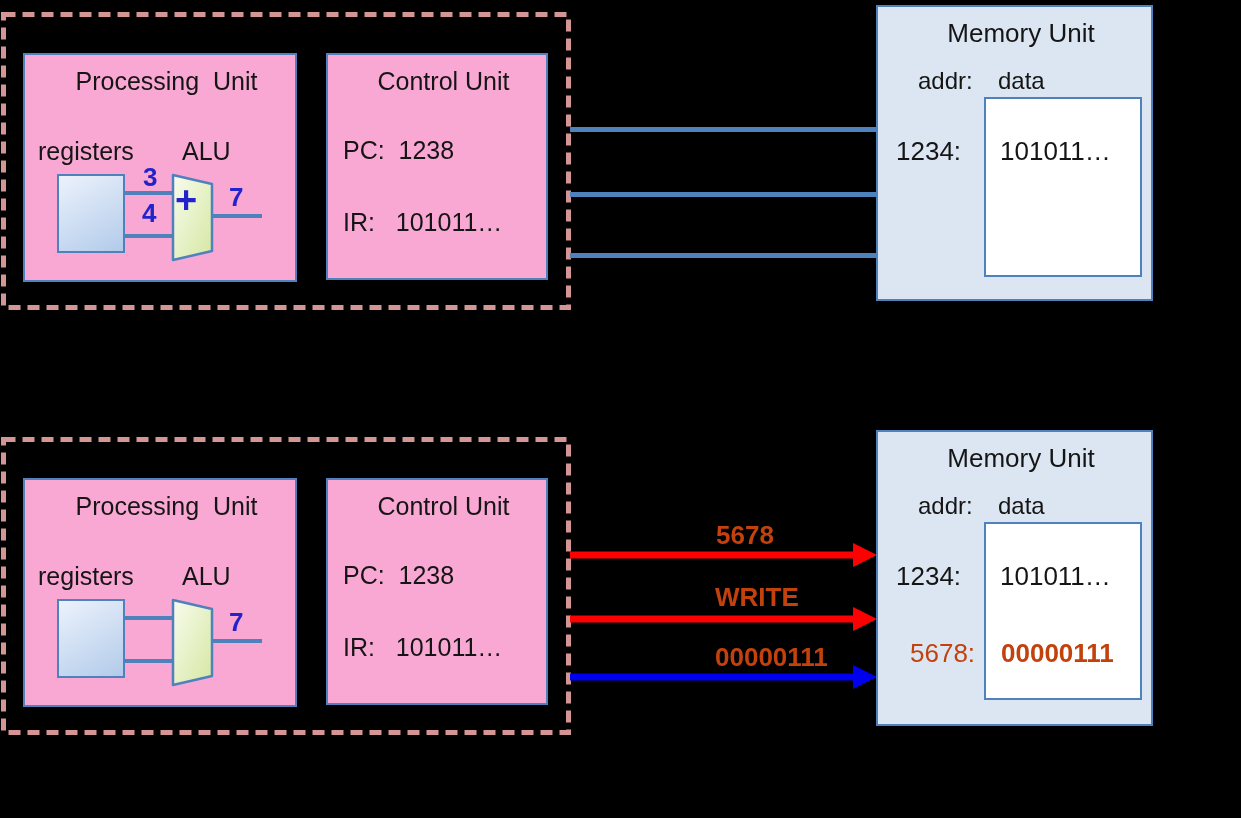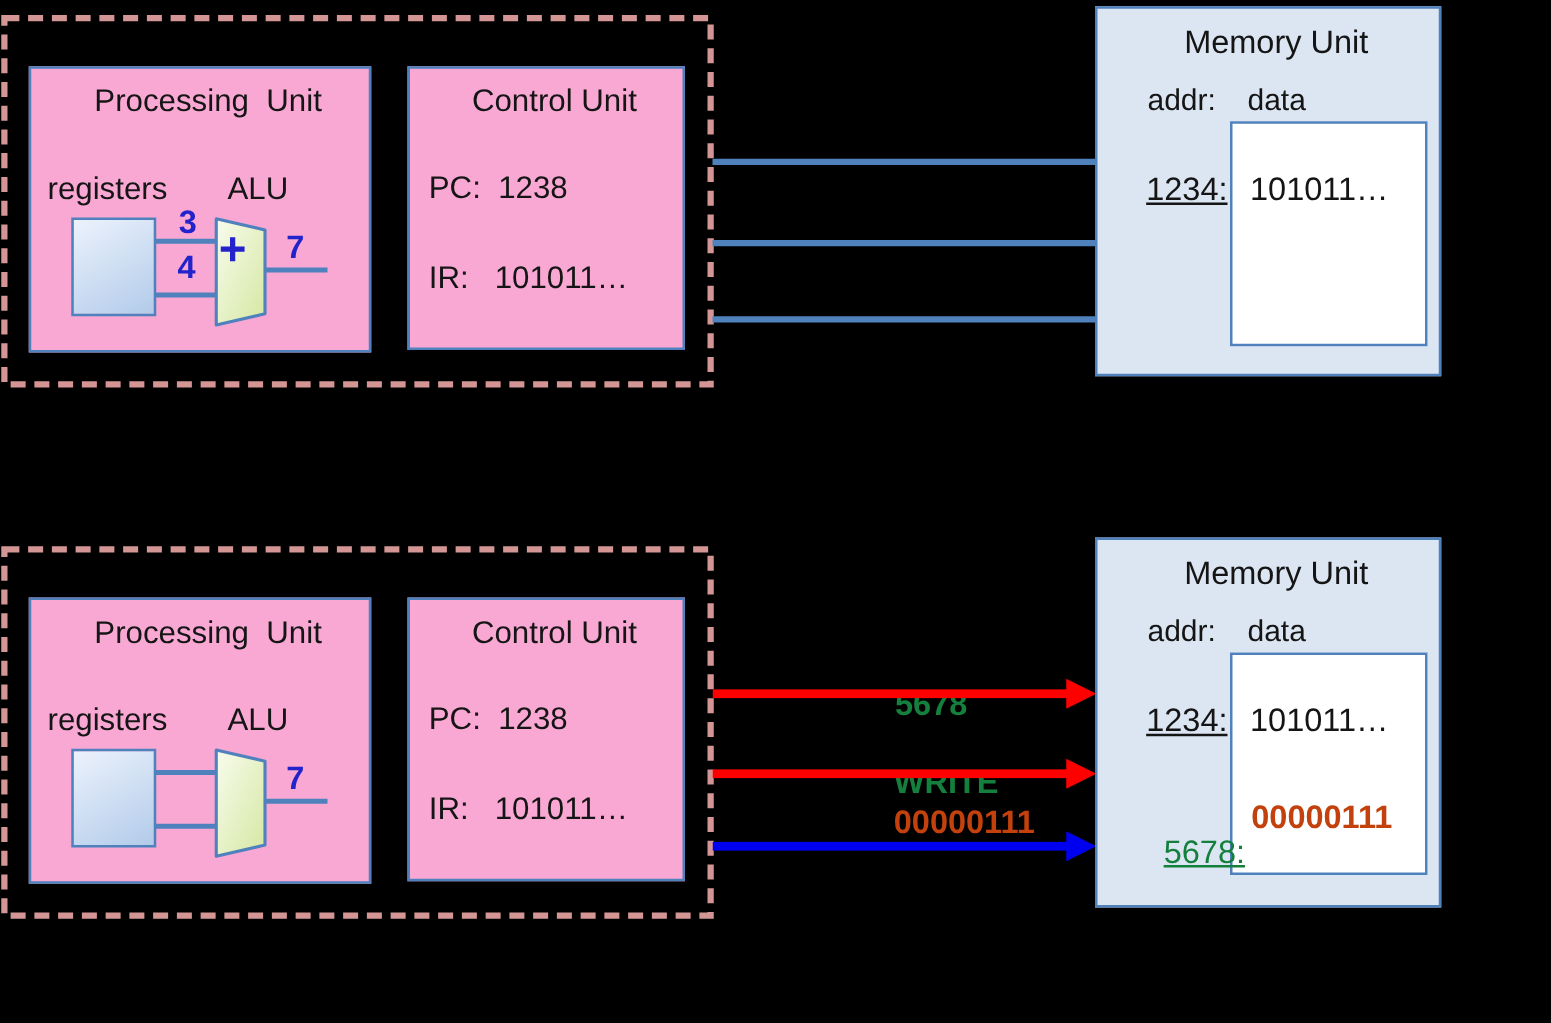--- a/index.html
+++ b/index.html
@@ -7,24 +7,24 @@
           font-family:"Liberation Sans",sans-serif;}
   .panel{position:absolute;left:0;width:1241px;height:410px;}
   .abs{position:absolute;}
   .txt{position:absolute;color:#151515;font-size:25px;line-height:28px;white-space:pre;}
   .ctr{left:0;right:0;text-align:center;padding-left:13px;}
   .unit{position:absolute;background:#f9a8d4;border:2px solid #4f81bd;}
   .memory{background:#dce6f2;}
   .databox{position:absolute;background:#ffffff;border:2px solid #4f81bd;}
   .wire{position:absolute;background:#4f81bd;}
   .bluev{color:#2323cb;font-weight:700;}
-  .redv{color:#15803d;margin-top:28px;}
+  .redv{color:#c2410c;}
   .bluesig{color:#c2410c;}
   .bold{font-weight:700;}
-  .rt{text-align:right;text-decoration:underline;}
+  .rt{text-align:left;}
   .f26{font-size:26px;}
   .regbox{position:absolute;border:2px solid #4f81bd;
           background:linear-gradient(150deg,#ecf2fc 0%,#b2cbea 100%);}
 </style>
 </head>
 <body>
 
 <div class="canvas">
 
   <section class="panel" style="top:0;">

